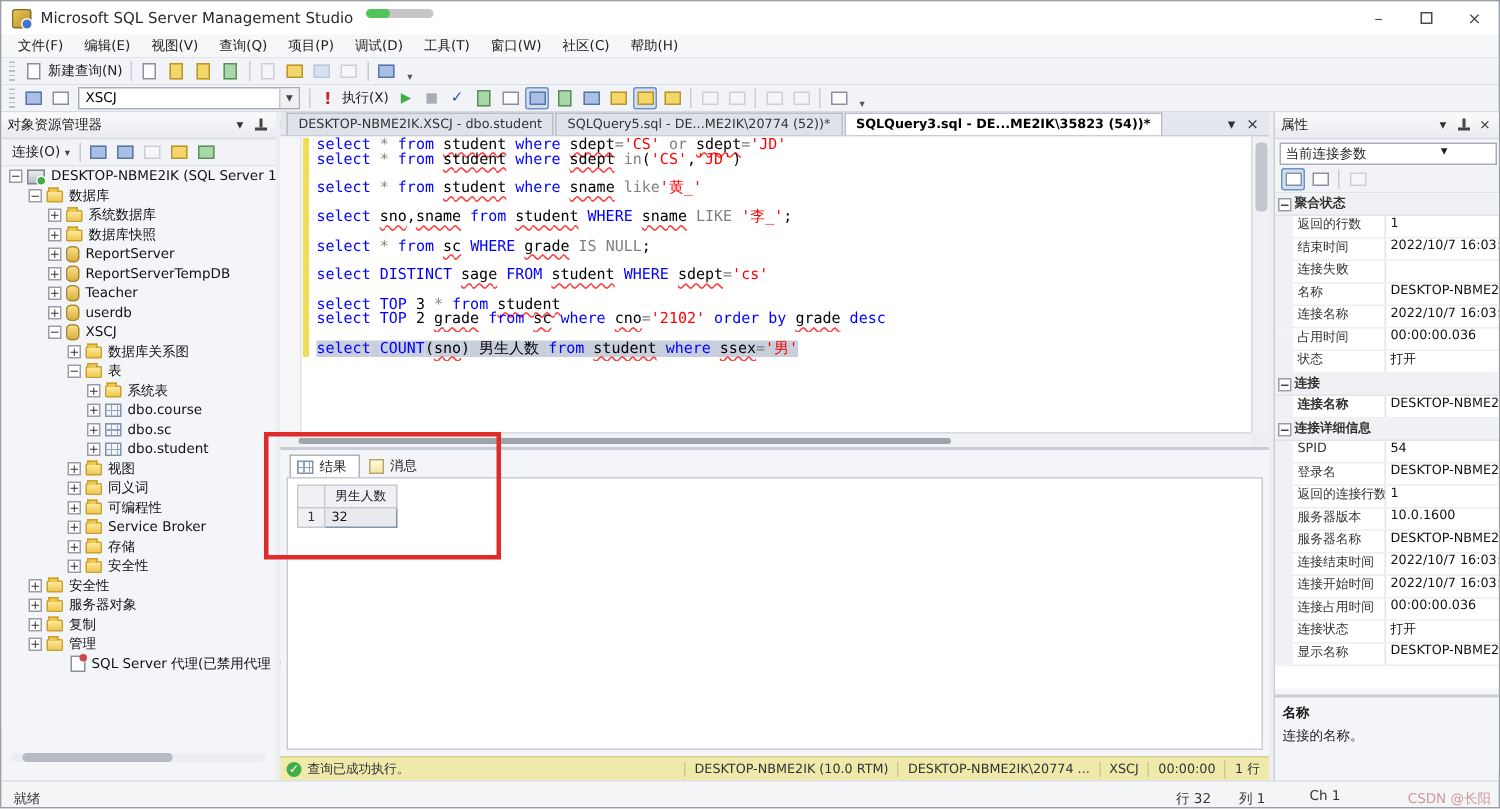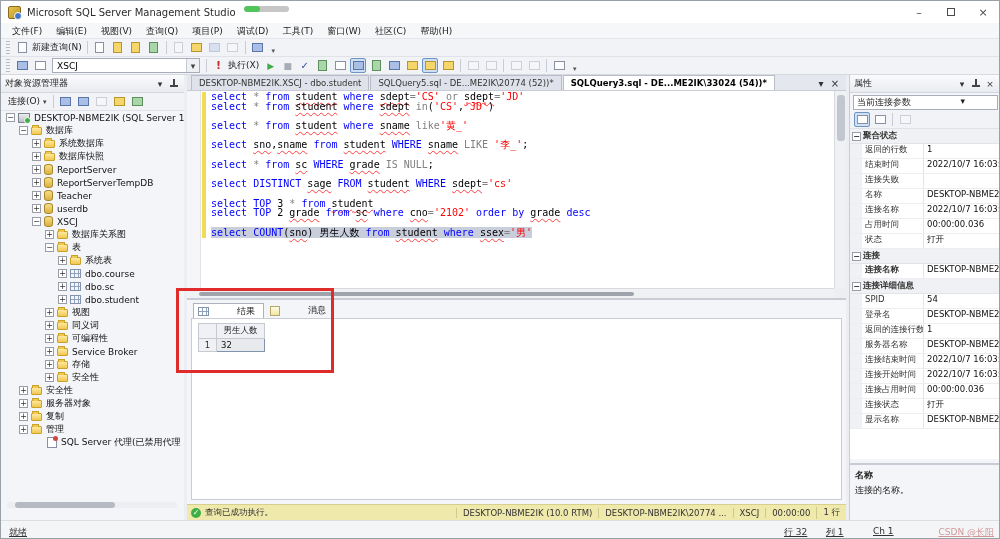--- a/index.html
+++ b/index.html
@@ -89,21 +89,21 @@
   .tok-str { color:#ff0000; }
   .tok-op { color:#808080; }
   .tok-num, .tok-pl { color:#000; }
   .code-line.sel span { background:#c8cedb; }
   .editor-vscroll { position:absolute; right:0; top:16px; width:12px; height:197px; background:#f0f1f4; border-left:1px solid #d8dadf; }
   .editor-vscroll .thumb { margin:4px 2px; width:8px; height:46px; background:#c2c6ce; border-radius:3px; }
   .editor-hscroll { position:absolute; left:0; top:213px; width:647px; height:10px; background:#f0f1f4; border-top:1px solid #d8dadf; }
   .editor-hscroll .thumb { margin-top:3px; margin-left:12px; width:435px; height:4px; background:#9fa3ab; border-radius:2px; }
   .results { position:absolute; left:0; top:223px; width:659px; height:206px; background:#f4f5f8; border-top:2px solid #c9ccd4; }
   .res-tabs { position:absolute; left:6px; top:3px; display:flex; height:15px; }
-  .res-tab { display:flex; align-items:center; padding:0 8px 0 4px; margin-right:2px; color:#222;gap:24px; }
+  .res-tab { display:flex; align-items:center; padding:0 8px 0 4px; margin-right:2px; color:#222; }
   .res-tab.active { background:#fff; border:1px solid #adb2bc; border-bottom:0; }
   .res-tab .t-table, .res-tab .msg-ico { margin-right:4px; }
   .msg-ico { width:10px; height:10px; background:linear-gradient(#fffbe2,#f3e6a2); border:1px solid #b8a76a; }
   .res-body { position:absolute; left:4px; top:18px; right:4px; bottom:4px; background:#ffffff; border:1px solid #c9ccd4; }
   .rgrid { position:absolute; left:6px; top:4px; font-size:8.5px; }
   .rgrid table { border-collapse:collapse; }
   .rgrid th, .rgrid td { border:1px solid #c6c9cf; padding:1px 4px; height:13px; }
   .rgrid th { background:#f0f1f4; font-weight:normal; color:#222; min-width:18px; }
   .rgrid td.val { min-width:48px; background:#e8eaed; border:1px solid #8193ad; color:#111; }
   .rgrid td.rowhdr { background:#f0f1f4; color:#333; text-align:center; min-width:16px; }
@@ -122,21 +122,21 @@
   .psec .exp { margin:0 2px 0 2px; }
   .prow { display:flex; height:15px; border-bottom:1px solid #eceef1; }
   .prow .gut { width:12px; background:#f0f1f4; }
   .prow .plabel { width:62px; padding-left:3px; color:#333; overflow:hidden; white-space:nowrap; border-right:1px solid #e3e4e8; }
   .prow .pvalue { flex:1; padding-left:3px; color:#111; overflow:hidden; white-space:nowrap; }
   .prow.bold .plabel { font-weight:bold; }
   .prop-desc { position:absolute; left:0; top:388px; width:100%; height:52px; background:#f4f5f8; border-top:2px solid #c9ccd4; padding:4px 5px; }
   .prop-desc .d-title { font-weight:bold; margin-bottom:2px; }
   
   .statusbar { position:absolute; left:0; top:519px; width:100%; height:20px; background:#f4f5f7; border-top:1px solid #dcdee3; }
-  .sb-item { position:absolute; top:5px; color:#333;text-decoration:underline; }
+  .sb-item { position:absolute; top:5px; color:#333; }
   .sb-ready { left:8px; }
   .sb-line { left:783px; } .sb-col { left:825px; } .sb-ch { left:872px; }
   .sb-mark { right:5px; color:#b24a4a; opacity:.55; }
   
   .annotation { position:absolute; left:175px; top:287px; width:158px; height:85px; border:3px solid #e02b2b; z-index:50; }
   .splitter-v { position:absolute; top:74px; width:3px; height:445px; background:#eceef2; }
 </style>
 </head>
 <body>
 
@@ -440,21 +440,21 @@
       </div>
   </div>
 
   <div class="splitter-v" style="left:183px;"></div>
   <div class="splitter-v" style="left:845px;"></div>
 
   <div class="center">
     <div class="tabbar">
         <div class="tab">DESKTOP-NBME2IK.XSCJ - dbo.student</div>
         <div class="tab">SQLQuery5.sql - DE...ME2IK\20774 (52))*</div>
-        <div class="tab active">SQLQuery3.sql - DE...ME2IK\33024 (54))*</div>
+        <div class="tab active">SQLQuery3.sql - DE...ME2IK\35823 (54))*</div>
       </div>
     <div class="tab-ctrl">
       <span class="ph-btn">▾</span>
       <span class="ph-btn">×</span>
     </div>
     <div class="editor">
       <div class="edit-margin"></div>
       <div class="change-strip"></div>
       <div class="code"><div class="code-line"><span class="tok-kw">select</span><span class="tok-pl"> </span><span class="tok-op">*</span><span class="tok-pl"> </span><span class="tok-kw">from</span><span class="tok-pl"> </span><span class="tok-id">student</span><span class="tok-pl"> </span><span class="tok-kw">where</span><span class="tok-pl"> </span><span class="tok-id">sdept</span><span class="tok-op">=</span><span class="tok-str">'CS'</span><span class="tok-pl"> </span><span class="tok-op">or</span><span class="tok-pl"> </span><span class="tok-id">sdept</span><span class="tok-op">=</span><span class="tok-str">'JD'</span></div><div class="code-line"><span class="tok-kw">select</span><span class="tok-pl"> </span><span class="tok-op">*</span><span class="tok-pl"> </span><span class="tok-kw">from</span><span class="tok-pl"> </span><span class="tok-id">student</span><span class="tok-pl"> </span><span class="tok-kw">where</span><span class="tok-pl"> </span><span class="tok-id">sdept</span><span class="tok-pl"> </span><span class="tok-op">in</span><span class="tok-pl">(</span><span class="tok-str">'CS'</span><span class="tok-pl">,</span><span class="tok-str">'JD'</span><span class="tok-pl">)</span></div><div class="code-line"></div><div class="code-line"><span class="tok-kw">select</span><span class="tok-pl"> </span><span class="tok-op">*</span><span class="tok-pl"> </span><span class="tok-kw">from</span><span class="tok-pl"> </span><span class="tok-id">student</span><span class="tok-pl"> </span><span class="tok-kw">where</span><span class="tok-pl"> </span><span class="tok-id">sname</span><span class="tok-pl"> </span><span class="tok-op">like</span><span class="tok-str">'黄_'</span></div><div class="code-line"></div><div class="code-line"><span class="tok-kw">select</span><span class="tok-pl"> </span><span class="tok-id">sno</span><span class="tok-pl">,</span><span class="tok-id">sname</span><span class="tok-pl"> </span><span class="tok-kw">from</span><span class="tok-pl"> </span><span class="tok-id">student</span><span class="tok-pl"> </span><span class="tok-kw">WHERE</span><span class="tok-pl"> </span><span class="tok-id">sname</span><span class="tok-pl"> </span><span class="tok-op">LIKE</span><span class="tok-pl"> </span><span class="tok-str">'李_'</span><span class="tok-pl">;</span></div><div class="code-line"></div><div class="code-line"><span class="tok-kw">select</span><span class="tok-pl"> </span><span class="tok-op">*</span><span class="tok-pl"> </span><span class="tok-kw">from</span><span class="tok-pl"> </span><span class="tok-id">sc</span><span class="tok-pl"> </span><span class="tok-kw">WHERE</span><span class="tok-pl"> </span><span class="tok-id">grade</span><span class="tok-pl"> </span><span class="tok-op">IS NULL</span><span class="tok-pl">;</span></div><div class="code-line"></div><div class="code-line"><span class="tok-kw">select</span><span class="tok-pl"> </span><span class="tok-kw">DISTINCT</span><span class="tok-pl"> </span><span class="tok-id">sage</span><span class="tok-pl"> </span><span class="tok-kw">FROM</span><span class="tok-pl"> </span><span class="tok-id">student</span><span class="tok-pl"> </span><span class="tok-kw">WHERE</span><span class="tok-pl"> </span><span class="tok-id">sdept</span><span class="tok-op">=</span><span class="tok-str">'cs'</span></div><div class="code-line"></div><div class="code-line"><span class="tok-kw">select</span><span class="tok-pl"> </span><span class="tok-kw">TOP</span><span class="tok-pl"> </span><span class="tok-num">3</span><span class="tok-pl"> </span><span class="tok-op">*</span><span class="tok-pl"> </span><span class="tok-kw">from</span><span class="tok-pl"> </span><span class="tok-id">student</span></div><div class="code-line"><span class="tok-kw">select</span><span class="tok-pl"> </span><span class="tok-kw">TOP</span><span class="tok-pl"> </span><span class="tok-num">2</span><span class="tok-pl"> </span><span class="tok-id">grade</span><span class="tok-pl"> </span><span class="tok-kw">from</span><span class="tok-pl"> </span><span class="tok-id">sc</span><span class="tok-pl"> </span><span class="tok-kw">where</span><span class="tok-pl"> </span><span class="tok-id">cno</span><span class="tok-op">=</span><span class="tok-str">'2102'</span><span class="tok-pl"> </span><span class="tok-kw">order</span><span class="tok-pl"> </span><span class="tok-kw">by</span><span class="tok-pl"> </span><span class="tok-id">grade</span><span class="tok-pl"> </span><span class="tok-kw">desc</span></div><div class="code-line"></div><div class="code-line sel"><span class="tok-kw">select</span><span class="tok-pl"> </span><span class="tok-kw">COUNT</span><span class="tok-pl">(</span><span class="tok-id">sno</span><span class="tok-pl">)</span><span class="tok-pl"> 男生人数 </span><span class="tok-kw">from</span><span class="tok-pl"> </span><span class="tok-id">student</span><span class="tok-pl"> </span><span class="tok-kw">where</span><span class="tok-pl"> </span><span class="tok-id">ssex</span><span class="tok-op">=</span><span class="tok-str">'男'</span></div></div>
     </div>
@@ -599,20 +599,25 @@
           <span class="plabel">登录名</span>
           <span class="pvalue">DESKTOP-NBME2IK</span>
         </div>
         <div class="prow">
           <span class="gut"></span>
           <span class="plabel">返回的连接行数</span>
           <span class="pvalue">1</span>
         </div>
         <div class="prow">
           <span class="gut"></span>
+          <span class="plabel">服务器版本</span>
+          <span class="pvalue">10.0.1600</span>
+        </div>
+        <div class="prow">
+          <span class="gut"></span>
           <span class="plabel">服务器名称</span>
           <span class="pvalue">DESKTOP-NBME2IK</span>
         </div>
         <div class="prow">
           <span class="gut"></span>
           <span class="plabel">连接结束时间</span>
           <span class="pvalue">2022/10/7 16:03:34</span>
         </div>
         <div class="prow">
           <span class="gut"></span>

